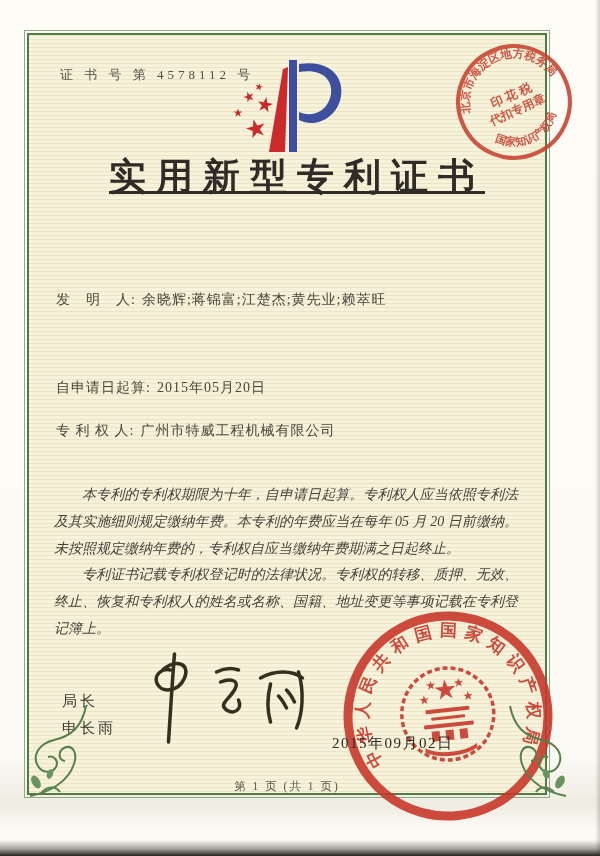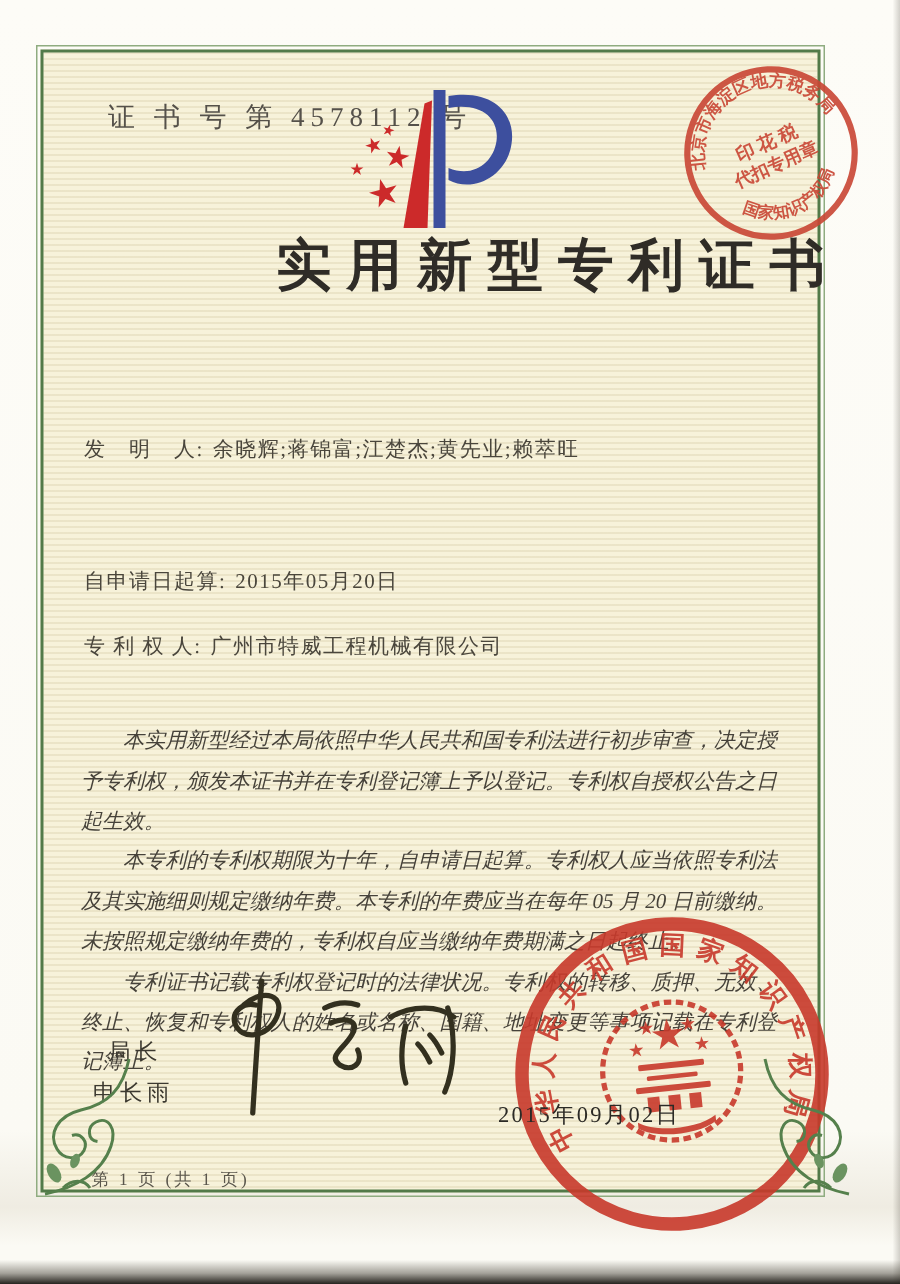--- a/index.html
+++ b/index.html
@@ -28,45 +28,46 @@
   .frame-inner{
     position:absolute;inset:2px;border:2px solid #527a49;
     background:
       repeating-linear-gradient(180deg,
         rgba(173,156,104,.16) 0px, rgba(173,156,104,.16) 1px,
         rgba(0,0,0,0) 1px, rgba(0,0,0,0) 4px),
       #f7f2da;
   }
   .abs{position:absolute;}
   .cert-no{
-    left:72px;top:66px;font-size:18px;letter-spacing:4px;color:#55514a;
+    left:60px;top:66px;font-size:13px;letter-spacing:4px;color:#55514a;
   }
   .logo{left:228px;top:56px;}
   .title{
-    left:24px;top:152px;width:536px;text-align:right;
+    left:24px;top:152px;width:536px;text-align:center;
     font-size:37px;font-weight:600;letter-spacing:10px;color:#2f2c27;
     text-indent:10px;
+    text-decoration:underline;
   }
   .field{
     left:56px;font-size:14px;color:#4a463c;letter-spacing:1px;white-space:nowrap;
   }
   .field .lbl{margin-right:6px;}
   .body-text{
     left:54px;top:482px;width:464px;
     font-size:14px;line-height:26.8px;color:#46423a;
     font-style:italic;text-align:justify;
   }
   .body-text p{margin:0;text-indent:2em;}
-  .director-title{left:62px;top:692px;font-size:15px;letter-spacing:3px;color:#3c3930;margin-left:10px;}
+  .director-title{left:62px;top:692px;font-size:15px;letter-spacing:3px;color:#3c3930;}
   .director-name{left:62px;top:719px;font-size:15px;letter-spacing:3px;color:#3c3930;text-align:right;}
   .signature{left:130px;top:648px;}
   .tax-seal{left:452px;top:40px;transform:rotate(-24deg);opacity:.9;}
   .office-seal{left:338px;top:606px;transform:rotate(-6deg);opacity:.9;}
   .issue-date{left:332px;top:734px;font-size:15px;letter-spacing:1.5px;color:#2b2a26;z-index:6;}
-  .page-footer{left:24px;top:779px;width:526px;font-size:11.5px;letter-spacing:2px;color:#5a564c;padding-left:37px;}
+  .page-footer{left:24px;top:779px;width:526px;text-align:center;font-size:11.5px;letter-spacing:2px;color:#5a564c;}
   .flourish{z-index:3;}
   .flourish-bl{left:24px;top:704px;}
   .flourish-br{left:502px;top:704px;transform:scaleX(-1);}
   svg{display:block;}
   .seal-text{font-family:"Liberation Serif","DejaVu Serif",serif;font-weight:600;}
 </style>
 </head>
 <body>
 
 <div class="photo">
@@ -112,21 +113,20 @@
     <span class="lbl">发　明　人:</span><span>余晓辉;蒋锦富;江楚杰;黄先业;赖萃旺</span>
   </div>
   <div class="abs field" style="top:379px">
     <span class="lbl">自申请日起算:</span><span>2015年05月20日</span>
   </div>
   <div class="abs field" style="top:422px">
     <span class="lbl">专 利 权 人:</span><span>广州市特威工程机械有限公司</span>
   </div>
 
   <div class="abs body-text">
-    <p>本实用新型经过本局依照中华人民共和国专利法进行初步审查，决定授予专利权，颁发本证书并在专利登记簿上予以登记。专利权自授权公告之日起生效。</p>
     <p>本专利的专利权期限为十年，自申请日起算。专利权人应当依照专利法及其实施细则规定缴纳年费。本专利的年费应当在每年 05 月 20 日前缴纳。未按照规定缴纳年费的，专利权自应当缴纳年费期满之日起终止。</p>
     <p>专利证书记载专利权登记时的法律状况。专利权的转移、质押、无效、终止、恢复和专利权人的姓名或名称、国籍、地址变更等事项记载在专利登记簿上。</p>
   </div>
 
   <div class="abs director-title">局长</div>
   <div class="abs director-name">申长雨</div>
 
   <svg class="abs signature" width="195" height="100" viewBox="0 0 190 100">
     <g fill="none" stroke="#33301f" stroke-width="3.5" stroke-linecap="round">
       <path d="M30,22 C44,10 58,16 52,30 C46,44 28,46 24,34 C22,26 30,20 38,22"></path>

